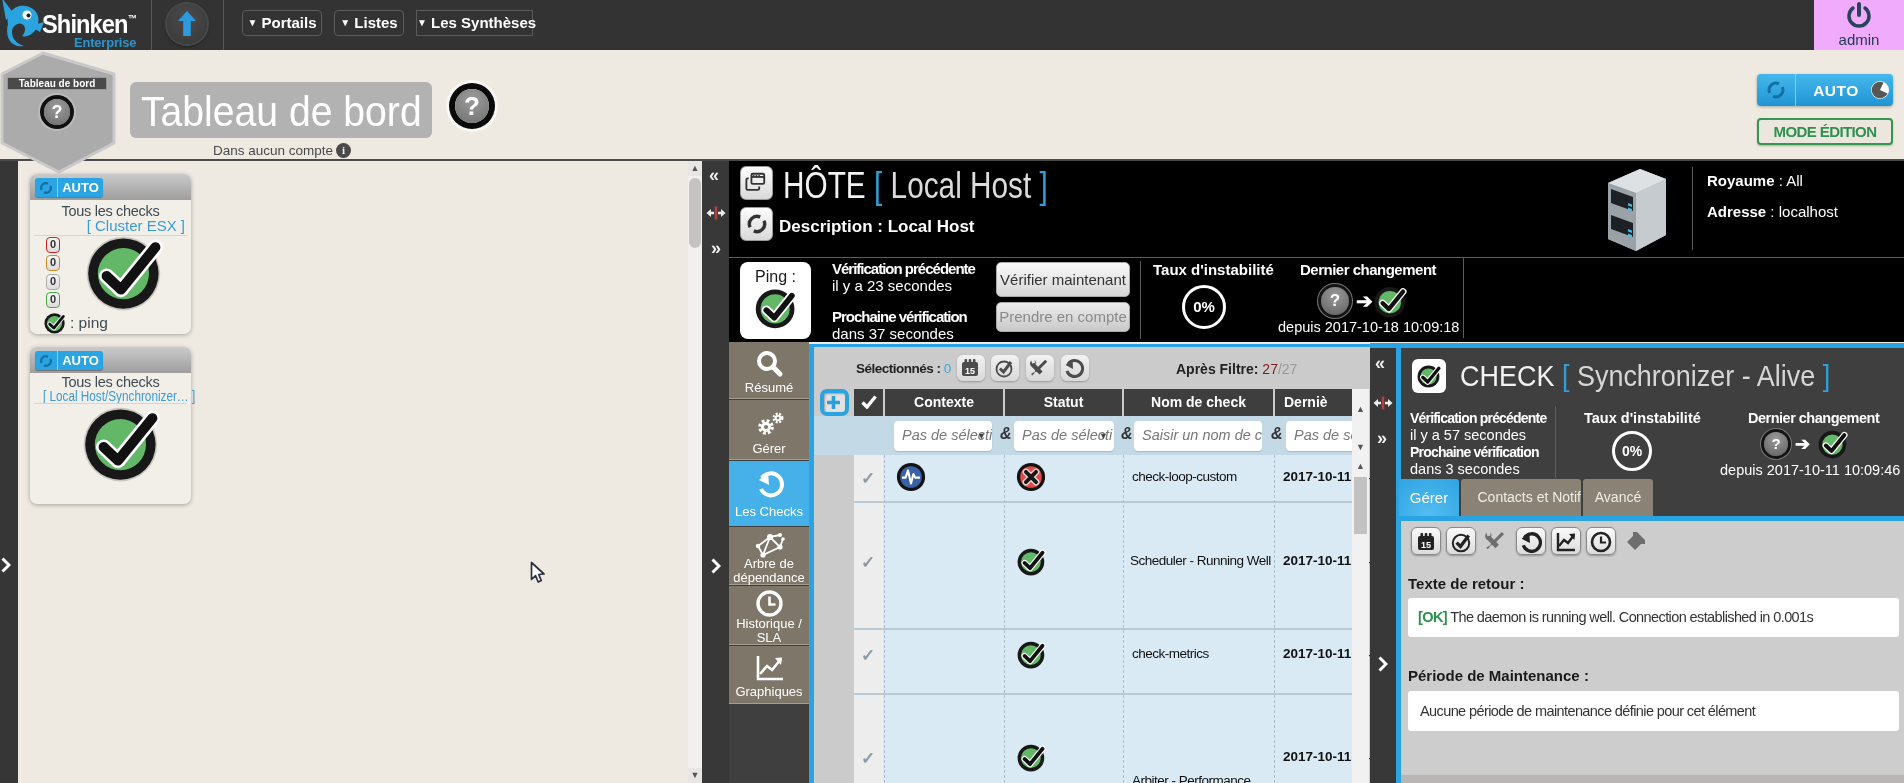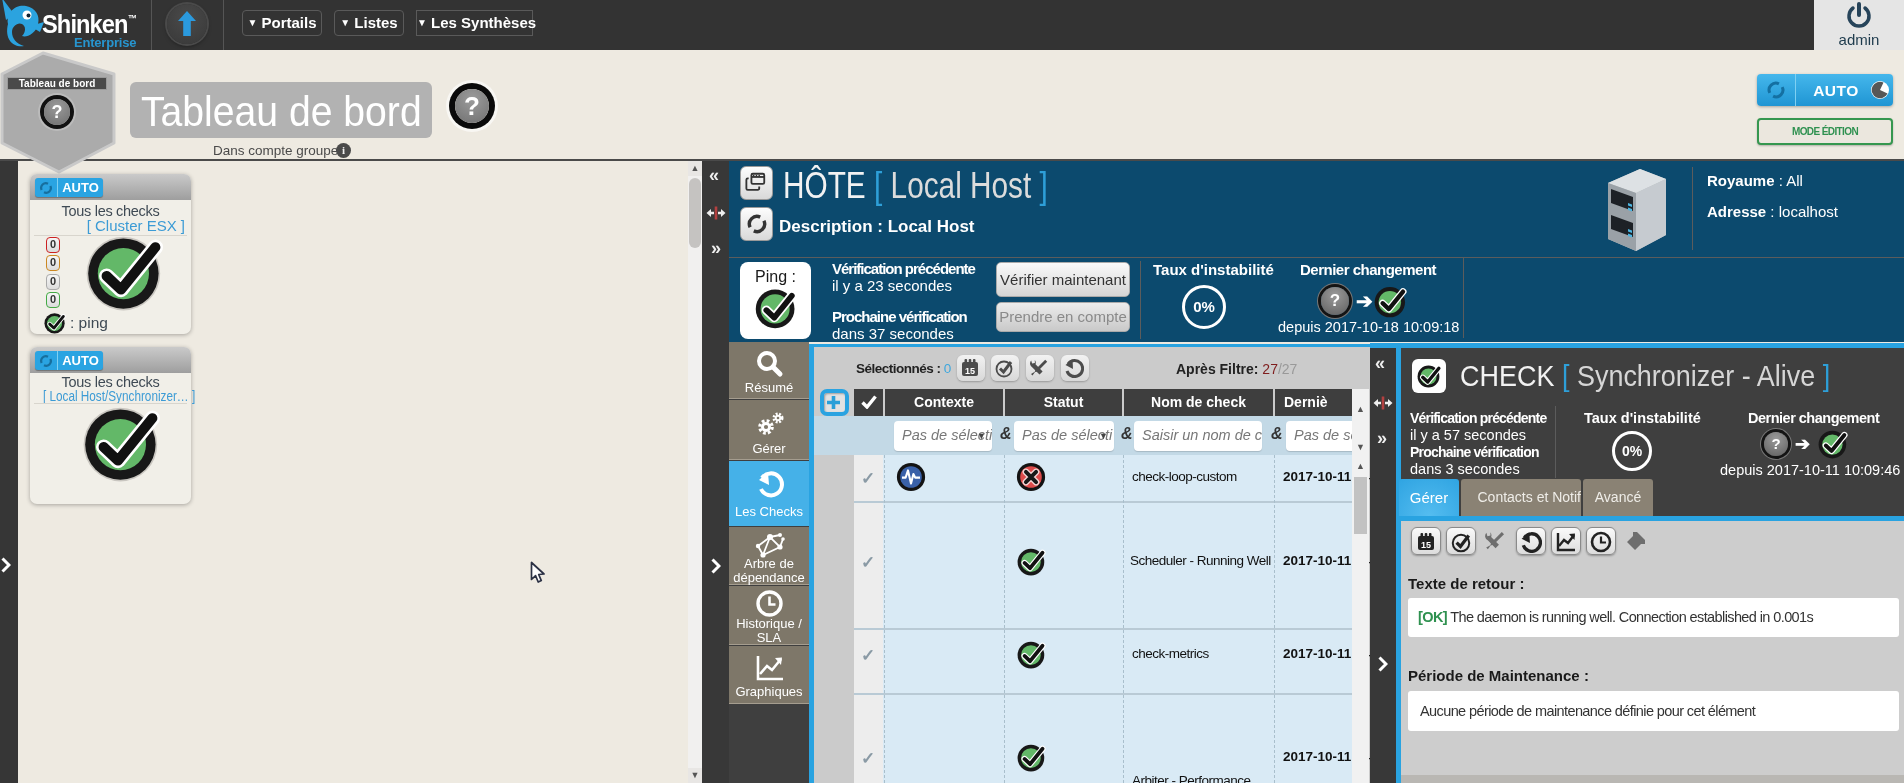--- a/index.html
+++ b/index.html
@@ -40,55 +40,55 @@
 
   <div class="abs" style="left:167px;top:4px;width:40px;height:40px;border-radius:50%;background:radial-gradient(circle at 50% 35%, #4a4a4a, #383838);box-shadow:0 0 0 2px #4a4a4a, 0 2px 4px rgba(0,0,0,0.5);"></div>
   <svg class="abs" style="left:178px;top:11px;" width="18" height="26" viewBox="0 0 18 26">
     <path d="M9 0 L18 10 L12.8 10 L12.8 25 L5.2 25 L5.2 10 L0 10 Z" fill="#2b9ade"></path>
   </svg>
 
   <div class="abs" style="left:242px;top:10px;width:80px;height:26px;border:1px solid #5a5a5a;border-radius:4px;color:#fff;font-size:15px;font-weight:bold;line-height:24px;text-align:center;"><span style="font-size:10px;vertical-align:2px;">▼</span> Portails</div>
   <div class="abs" style="left:334px;top:10px;width:70px;height:26px;border:1px solid #5a5a5a;border-radius:4px;color:#fff;font-size:15px;font-weight:bold;line-height:24px;text-align:center;"><span style="font-size:10px;vertical-align:2px;">▼</span> Listes</div>
   <div class="abs" style="left:416px;top:10px;width:117px;height:26px;border:1px solid #5a5a5a;border-radius:0;color:#fff;font-size:15px;font-weight:bold;line-height:24px;text-align:right;white-space:nowrap;"><span style="font-size:10px;vertical-align:2px;">▼</span> Les Synthèses</div>
 
-  <div class="abs" style="left:1814px;top:0;width:90px;height:50px;background:#e5e5e5;padding-left:29px;">
+  <div class="abs" style="left:1814px;top:0;width:90px;height:50px;background:#f0abfc;padding-left:29px;">
     <svg class="abs" style="left:31px;top:2px;" width="28" height="28" viewBox="0 0 28 28">
       <path d="M14 2 L14 13" stroke="#27445a" stroke-width="4" stroke-linecap="round" fill="none"></path>
       <path d="M8 6 A 10 10 0 1 0 20 6" stroke="#27445a" stroke-width="3.5" fill="none" stroke-linecap="round"></path>
     </svg>
     <div class="abs" style="left:0;top:31px;width:90px;text-align:center;color:#1d3a4c;font-size:15px;">admin</div>
   </div>
 </div>
 
 <div class="abs" id="headerband" style="left:0;top:50px;width:1904px;height:111px;background:#eeeae1;border-bottom:2px solid #4a4a4a;">
 
   <svg class="abs" style="left:0;top:0;" width="120" height="130" viewBox="0 0 120 130">
     <path d="M43 3 L114 24 L114 93 L59 122 L2 93 L2 24 Z" fill="#ababab" stroke="#c9c9c9" stroke-width="3" stroke-linejoin="round"></path>
   </svg>
   <div class="abs" style="left:7px;top:27px;width:100px;height:13px;background:#4a4a4a;border:1px solid #9a9a9a;color:#fff;font-size:10px;font-weight:bold;text-align:center;line-height:11px;">Tableau de bord</div>
   <div class="abs" style="left:44px;top:49px;width:26px;height:26px;border-radius:50%;background:radial-gradient(circle at 50% 30%, #9a9a9a, #6e6e6e);box-shadow:0 0 0 4px #111, 0 0 0 6px #bbb;color:#fff;font-weight:bold;font-size:18px;text-align:center;line-height:26px;">?</div>
 
   <div class="abs" style="left:130px;top:32px;width:302px;height:56px;background:#b2b2b2;border-radius:6px;"></div>
   <div class="abs" style="left:141px;top:37px;color:#fff;font-size:43px;transform:scaleX(0.91);transform-origin:0 0;">Tableau de bord</div>
   <div class="abs" style="left:455px;top:39px;width:34px;height:34px;border-radius:50%;background:radial-gradient(circle at 50% 30%, #9c9c9c, #707070);box-shadow:0 0 0 6px #0a0a0a, 0 0 0 9px rgba(255,255,255,0.6);color:#fff;font-weight:bold;font-size:26px;text-align:center;line-height:34px;">?</div>
-  <div class="abs" style="left:213px;top:93px;color:#4a4a4a;font-size:13.5px;">Dans compte groupe</div>
+  <div class="abs" style="left:213px;top:93px;color:#4a4a4a;font-size:13.5px;">Dans aucun compte</div>
   <div class="abs" style="left:336px;top:93px;width:15px;height:15px;border-radius:50%;background:#4a4a4a;color:#eee;font-size:11px;font-weight:bold;text-align:center;line-height:15px;font-family:'Liberation Serif',serif;">i</div>
 
   <div class="abs" style="left:1757px;top:24px;width:136px;height:32px;border-radius:4px;background:linear-gradient(#45b7ec,#1f95d3);box-shadow:0 1px 3px rgba(0,0,0,0.3);">
     <div class="abs" style="left:38px;top:0;width:1px;height:32px;background:#7fd0f2;"></div>
     <svg class="abs" style="left:9px;top:6px;" width="20" height="20" viewBox="0 0 20 20">
       <path d="M16.2 7.1 A 6.8 6.8 0 0 1 7.1 16.2 M3.8 12.9 A 6.8 6.8 0 0 1 12.9 3.8" stroke="#1470a2" stroke-width="3" fill="none"></path>
     </svg>
     <div class="abs" style="left:50px;top:8px;width:58px;text-align:center;color:#fff;font-size:15.5px;font-weight:bold;letter-spacing:0.5px;">AUTO</div>
     <div class="abs" style="left:114px;top:7px;width:18px;height:18px;border-radius:50%;background:#fff;"></div>
     <svg class="abs" style="left:114px;top:7px;" width="18" height="18" viewBox="0 0 20 20">
       <path d="M10 10 L10 0.8 A 9.2 9.2 0 1 0 19.2 10 Z" fill="#575757" transform="rotate(25 10 10)"></path>
     </svg>
   </div>
-  <div class="abs" style="left:1757px;top:68px;width:136px;height:27px;border:2px solid #35974f;border-radius:4px;background:#ebe7de;color:#2f9150;font-size:10px;font-weight:bold;text-align:center;line-height:23px;letter-spacing:-0.6px;box-shadow:0 1px 2px rgba(0,0,0,0.25);">MODE ÉDITION</div>
+  <div class="abs" style="left:1757px;top:68px;width:136px;height:27px;border:2px solid #35974f;border-radius:4px;background:#ebe7de;color:#2f9150;font-size:15px;font-weight:bold;text-align:center;line-height:23px;letter-spacing:-0.6px;box-shadow:0 1px 2px rgba(0,0,0,0.25);">MODE ÉDITION</div>
 </div>
 
 <div class="abs" style="left:0;top:161px;width:18px;height:622px;background:#363636;">
   <svg class="abs" style="left:1px;top:396px;" width="10" height="16" viewBox="0 0 10 16">
         <path d="M1.5 1.5 L8 8 L1.5 14.5" stroke="#fff" stroke-width="3" fill="none"></path>
       </svg>
 </div>
 
 <div class="abs" id="widget1" style="left:30px;top:174px;width:161px;height:160px;background:#f1efe8;border-radius:7px;box-shadow:0 1px 4px rgba(0,0,0,0.3);">
   <div class="abs" style="left:0;top:0;width:161px;height:26px;background:linear-gradient(#cacaca,#9e9e9e);border-radius:7px 7px 0 0;"></div>
@@ -154,21 +154,21 @@
     <path d="M10 0.5 L10 13.5" stroke="#b34040" stroke-width="2.6"></path>
     <path d="M0.5 7 L5 3 L5 11 Z M19.5 7 L15 3 L15 11 Z" fill="#eee"></path>
     <path d="M4 7 L8 7 M12 7 L16 7" stroke="#eee" stroke-width="2.4"></path>
   </svg>
   <div class="abs" style="left:9px;top:77px;font-size:18px;font-weight:bold;">»</div>
   <svg class="abs" style="left:9px;top:397px;" width="10" height="16" viewBox="0 0 10 16">
         <path d="M1.5 1.5 L8 8 L1.5 14.5" stroke="#fff" stroke-width="3" fill="none"></path>
       </svg>
 </div>
 
-<div class="abs" id="hostpanel" style="left:729px;top:161px;width:1175px;height:181px;background:#0c4a6e;color:#fff;">
+<div class="abs" id="hostpanel" style="left:729px;top:161px;width:1175px;height:181px;background:#000000;color:#fff;">
 
   <div class="abs" style="left:11px;top:5px;width:33px;height:34px;background:linear-gradient(#fdfdfd,#d9d9d9);border-radius:6px;border:1px solid #999;">
     <svg width="22" height="22" viewBox="0 0 24 24" style="margin:4px 0 0 4px;">
       <rect x="7" y="3" width="14" height="11" rx="1.5" fill="none" stroke="#333" stroke-width="2"></rect>
       <path d="M7 6.5 L21 6.5" stroke="#333" stroke-width="2"></path>
       <circle cx="9.5" cy="5" r="0.9" fill="#333"></circle>
           <circle cx="12.5" cy="5" r="0.9" fill="#333"></circle>
           <circle cx="15.5" cy="5" r="0.9" fill="#333"></circle>
       <path d="M4 8 L3 8 A1.5 1.5 0 0 0 1.5 9.5 L1.5 19 A1.5 1.5 0 0 0 3 20.5 L14 20.5 A1.5 1.5 0 0 0 15.5 19 L15.5 17" fill="none" stroke="#333" stroke-width="2"></path>
     </svg>

